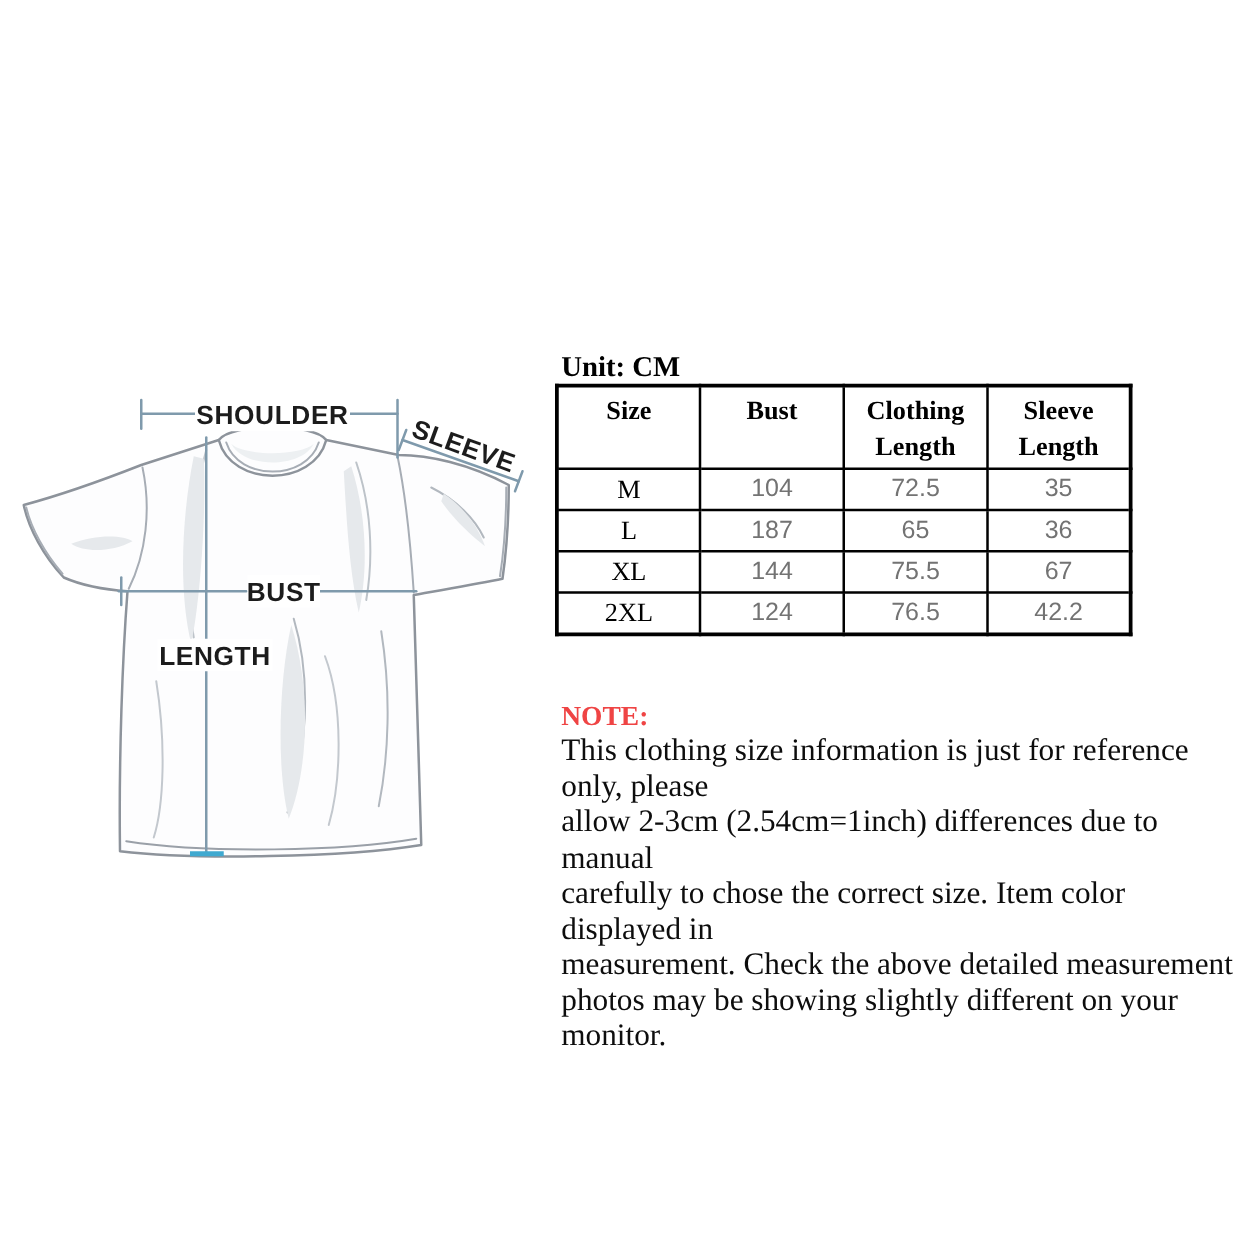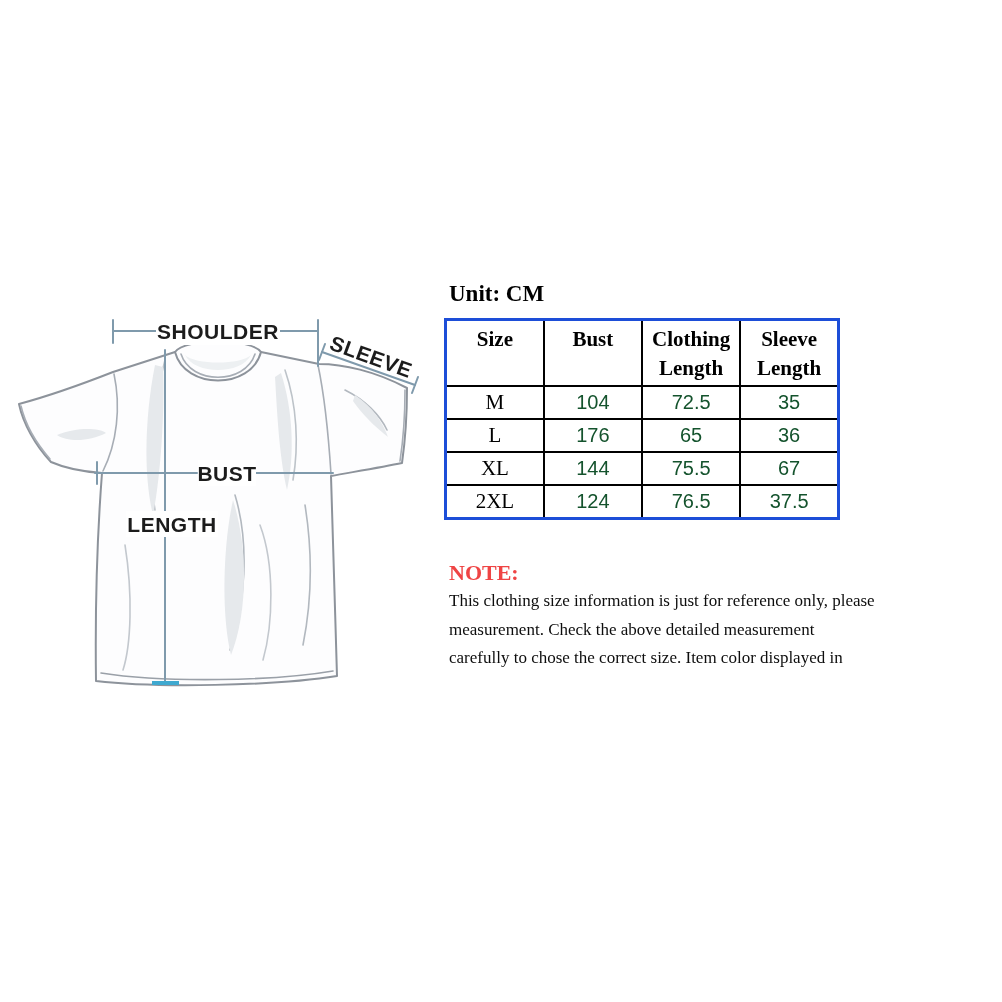--- a/index.html
+++ b/index.html
@@ -21,25 +21,25 @@
     fill:#1c1c1c;
   }
   
   .unit-title{
     position:absolute;left:449px;top:281px;
     font-family:"Liberation Serif",serif;
     font-weight:bold;font-size:23px;text-align:center;
   }
   
   .size-table{
-    position:absolute;left:444px;top:318px;
-    width:396px;
+    position:absolute;left:444px;top:307px;
+    width:462px;
     border-collapse:collapse;
     table-layout:fixed;
-    border:3px solid #1d4ed8;
+    border:3px solid #000000;
   }
   .size-table th,.size-table td{
     border:2px solid #000;
     text-align:center;
     padding:0;
   }
   .size-table th{
     height:60px;
     vertical-align:top;
     padding-top:4px;
@@ -50,34 +50,34 @@
     white-space:pre-line;
   }
   .size-table td{
     height:31px;
     font-family:"Liberation Serif",serif;
     font-size:21px;
   }
   .size-table td.num{
     font-family:"Liberation Sans",sans-serif;
     font-size:20px;
-    color:#14532d;
+    color:#737373;
   }
   
   .note-title{
     position:absolute;left:449px;top:560px;
     font-family:"Liberation Serif",serif;
     font-weight:bold;font-size:22px;
     color:#ef4444;
   }
   .note-body{
     position:absolute;left:449px;top:587px;
     width:540px;
     font-family:"Liberation Serif",serif;
-    font-size:17px;
+    font-size:25px;
     line-height:28.5px;
     color:#0d0d0d;
   }
 </style>
 </head>
 <body>
 
 <div class="canvas">
 
   <svg class="shirt-svg" width="430" height="400" viewBox="0 0 430 400">
@@ -167,39 +167,41 @@
     </thead>
     <tbody>
       <tr>
         <td>M</td>
         <td class="num">104</td>
         <td class="num">72.5</td>
         <td class="num">35</td>
       </tr>
       <tr>
         <td>L</td>
-        <td class="num">176</td>
+        <td class="num">187</td>
         <td class="num">65</td>
         <td class="num">36</td>
       </tr>
       <tr>
         <td>XL</td>
         <td class="num">144</td>
         <td class="num">75.5</td>
         <td class="num">67</td>
       </tr>
       <tr>
         <td>2XL</td>
         <td class="num">124</td>
         <td class="num">76.5</td>
-        <td class="num">37.5</td>
+        <td class="num">42.2</td>
       </tr>
     </tbody>
   </table>
 
   <div class="note-title">NOTE:</div>
   <div class="note-body">
     <div>This clothing size information is just for reference only, please</div>
+    <div>allow 2-3cm (2.54cm=1inch) differences due to manual</div>
+    <div>carefully to chose the correct size. Item color displayed in</div>
     <div>measurement. Check the above detailed measurement</div>
-    <div>carefully to chose the correct size. Item color displayed in</div>
+    <div>photos may be showing slightly different on your monitor.</div>
   </div>
 
 </div>
 
 </body></html>

